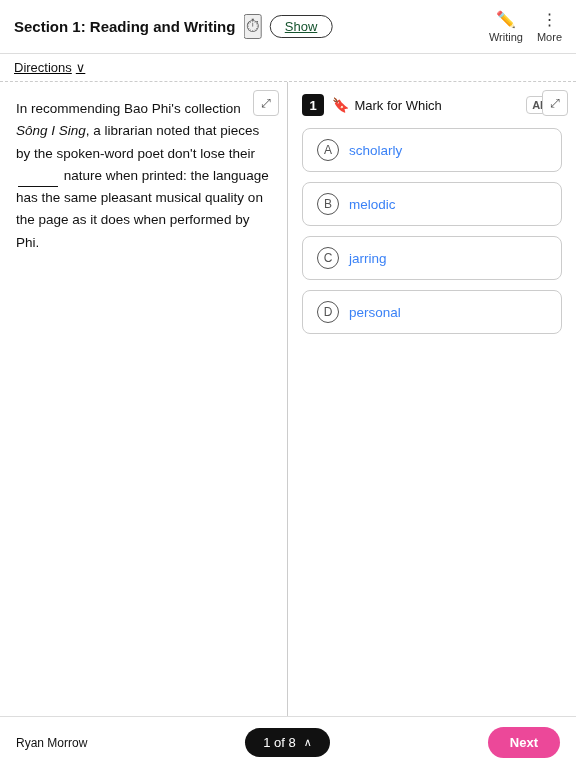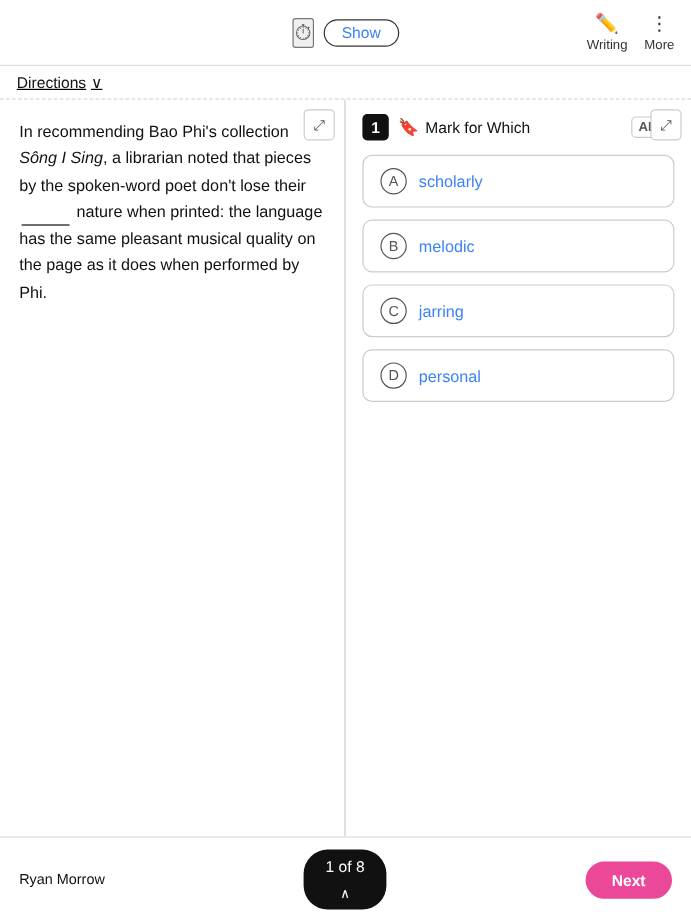--- a/index.html
+++ b/index.html
@@ -50,21 +50,22 @@
       cursor: pointer;
     }
 
     .show-btn {
       border: 1px solid #333;
       border-radius: 20px;
       padding: 3px 14px;
       font-size: 13px;
       background: #fff;
       cursor: pointer;
-      color: #3b82f6;
+      color: #14532d;
+      text-decoration: underline;
     }
 
     .header-actions {
       display: flex;
       align-items: center;
       gap: 14px;
       margin-left: auto;
     }
 
     .header-action-btn {
@@ -294,21 +295,20 @@
       background: #111;
       color: #fff;
       border: none;
       border-radius: 20px;
       padding: 7px 18px;
       font-size: 13px;
       cursor: pointer;
       display: flex;
       align-items: center;
       gap: 8px;
-      flex-direction: column;
     }
 
     .chevron-up {
       font-size: 11px;
     }
 
     .next-btn {
       background: #ec4899;
       color: #fff;
       border: none;
@@ -316,20 +316,21 @@
       padding: 8px 22px;
       font-size: 13px;
       font-weight: 600;
       cursor: pointer;
     }
   </style>
 </head>
 <body>
 
 <div class="header">
+  <span class="header-title">Section 1: Reading and Writing</span>
   <div class="header-center">
     <button class="timer-icon">⏱</button>
     <button class="show-btn">Show</button>
   </div>
   <div class="header-actions">
     <button class="header-action-btn">
       <span class="header-action-icon">✏️</span>
       <span>Writing</span>
     </button>
     <button class="header-action-btn">

